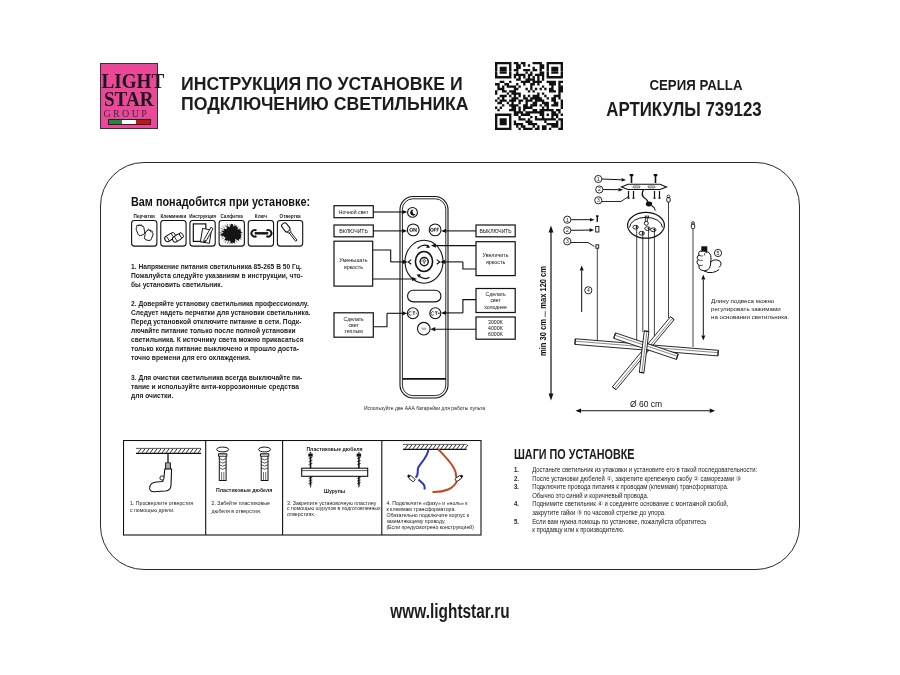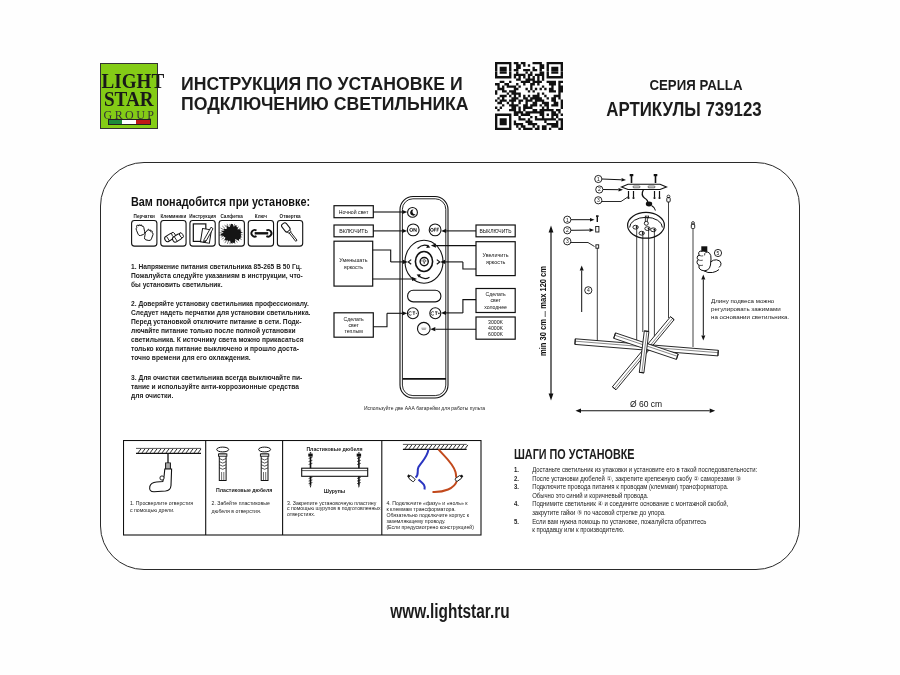--- a/index.html
+++ b/index.html
@@ -4,23 +4,23 @@
 <style>
   html,body{margin:0;padding:0;}
   body{width:900px;height:675px;position:relative;background:#fefefe;
        font-family:"Liberation Sans",sans-serif;color:#1a1a1a;overflow:hidden;}
   .abs{position:absolute;}
   svg{display:block;}
 </style>
 </head>
 <body>
 
-<div class="abs" id="logo" style="left:100px;top:63px;width:55.5px;height:64px;border:1.5px solid #333;background:#84cc16;">
+<div class="abs" id="logo" style="left:100px;top:63px;width:55.5px;height:64px;border:1.5px solid #333;background:#ec4899;">
   <div style="position:absolute;left:0;top:8px;width:100%;text-align:center;font-family:'Liberation Serif',serif;font-weight:bold;font-size:19.5px;line-height:16px;color:#191919;transform:scale(0.98,1.12);transform-origin:center top;">LIGHT<br>STAR</div>
-  <div style="position:absolute;left:0;top:44px;width:100%;text-align:center;font-family:'Liberation Serif',serif;font-size:12px;letter-spacing:2.4px;color:#333;text-indent:2.4px;">GROUP</div>
+  <div style="position:absolute;left:0;top:44px;width:100%;font-family:'Liberation Serif',serif;font-size:10px;letter-spacing:2.4px;color:#333;text-indent:2.4px;">GROUP</div>
   <div style="position:absolute;left:6.5px;top:54.5px;width:41px;height:4.5px;border:0.8px solid #222;display:flex;">
     <div style="flex:1;background:#1d8a3c;"></div>
       <div style="flex:1;background:#fff;"></div>
       <div style="flex:1;background:#c01818;"></div>
   </div>
 </div>
 
 <div class="abs" style="left:181px;top:73.8px;font-size:18.5px;font-weight:bold;line-height:20.6px;color:#1c1c1c;white-space:nowrap;transform:scaleX(0.955);transform-origin:0 0;">ИНСТРУКЦИЯ ПО УСТАНОВКЕ И<br>ПОДКЛЮЧЕНИЮ СВЕТИЛЬНИКА</div>
 
 <div class="abs" id="qr" style="left:495px;top:62px;">

